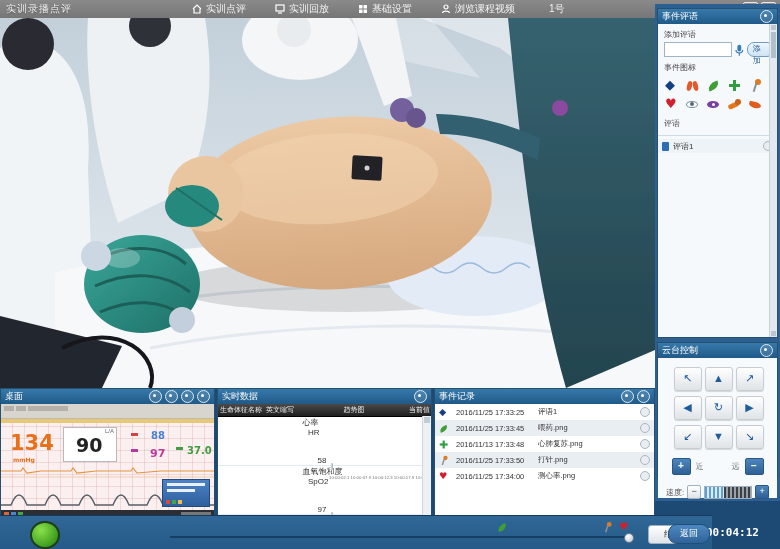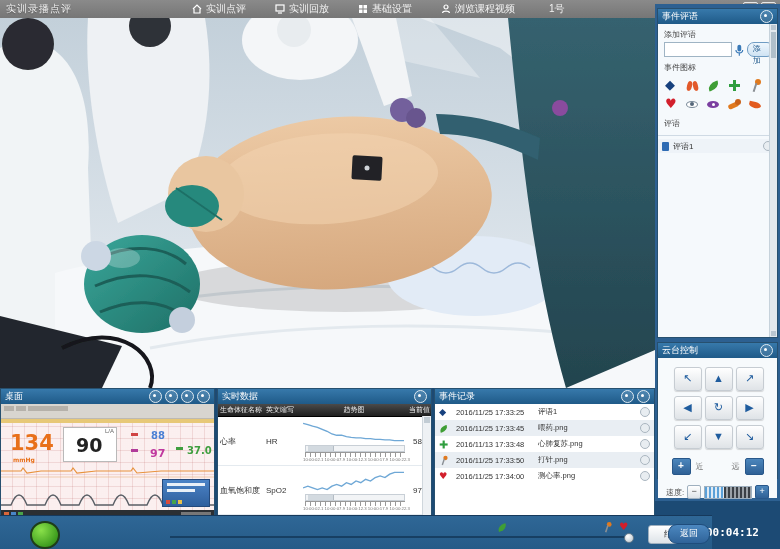--- a/index.html
+++ b/index.html
@@ -123,21 +123,21 @@
   .mon-task b{width:5px;height:5px;display:block;}
 
   
   .rthead{display:flex;height:12px;background:linear-gradient(#4a4a4a,#1f1f1f);color:#eee;font-size:7px;
     align-items:center;border-bottom:1px solid #000;}
   .rthead span{overflow:hidden;white-space:nowrap;}
   .c-name{width:46px;padding-left:2px;}
   .c-abbr{width:33px;}
   .c-chart{flex:1;text-align:center;}
   .c-val{width:22px;text-align:right;padding-right:9px;box-sizing:border-box;}
-  .rt-row{display:flex;align-items:center;height:48px;font-size:8px;color:#333;border-bottom:1px solid #e4eaef;}
+  .rt-row{display:flex;align-items:center;height:48px;font-size:8px;color:#333;border-bottom:1px solid #e4eaef;flex-direction:column;}
   .rt-chartcol{flex:1;position:relative;height:44px;}
   .rt-chartcol svg{position:absolute;left:4px;top:1px;width:92%;height:24px;}
   .hscroll{position:absolute;left:6px;right:4px;top:26px;height:5px;border:1px solid #c8cfd6;background:#f2f4f6;}
   .hthumb{position:absolute;left:2%;top:0;width:26%;height:100%;background:#d3dae0;border-right:1px solid #b4bcc4;}
   .ruler{position:absolute;left:6px;right:4px;top:33px;height:4px;border-top:1px solid #999;
     background:repeating-linear-gradient(90deg,#999 0 1px,transparent 1px 5px);}
   .ticks{position:absolute;left:4px;top:38px;font-size:6px;color:#777;white-space:nowrap;transform:scale(.72);transform-origin:left top;}
   .rt-vscroll{position:absolute;right:0;top:12px;width:8px;bottom:0;background:#eef1f4;border-left:1px solid #cfd6dc;}
   .rt-vscroll::before,.rt-vscroll::after{content:"";position:absolute;left:1px;width:6px;height:6px;background:#c2ccd4;}
   .rt-vscroll::before{top:1px}.rt-vscroll::after{bottom:1px}

